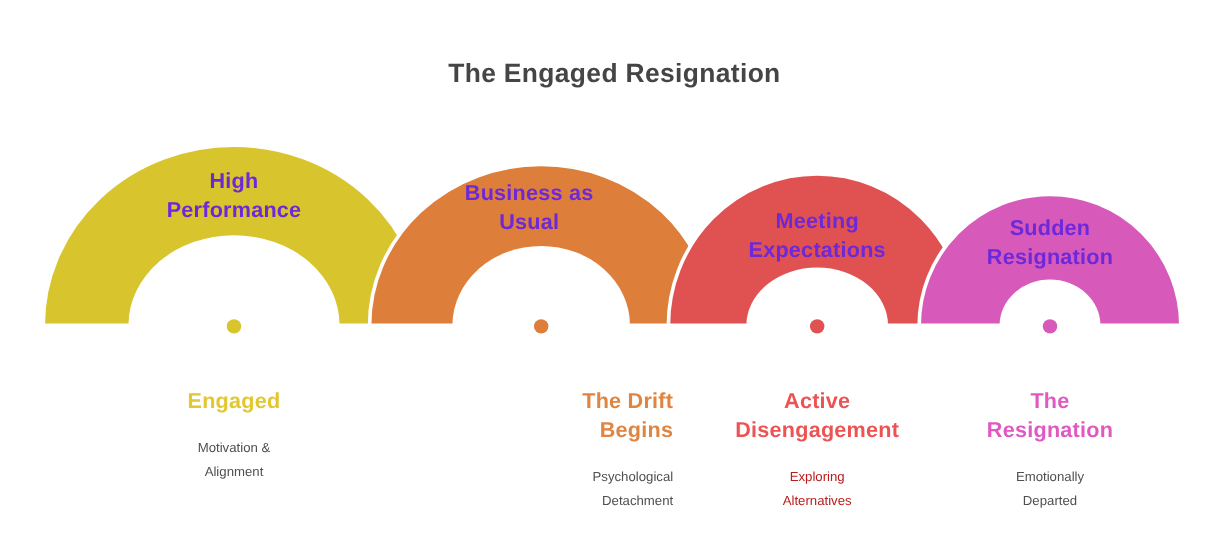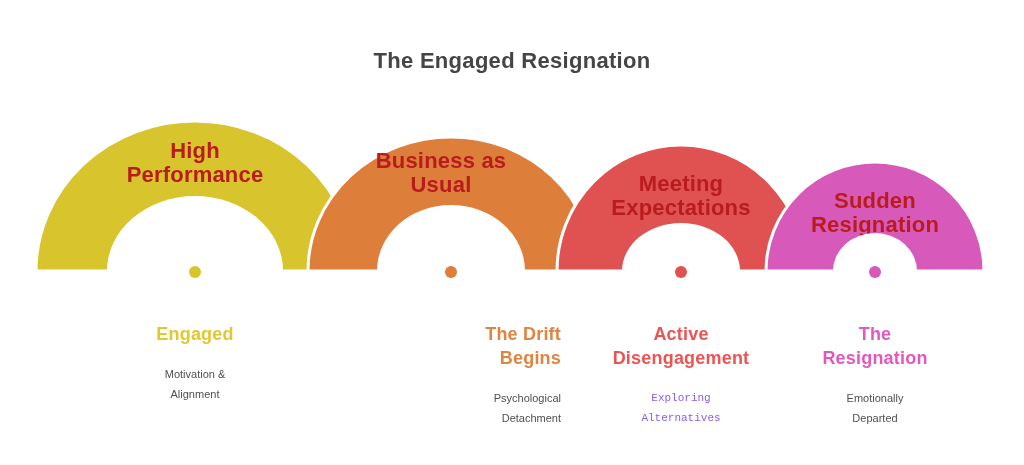--- a/index.html
+++ b/index.html
@@ -8,27 +8,27 @@
     font-family:"Liberation Sans", sans-serif; overflow:hidden;
   }
   .page-title {
     position:absolute; top:48px; left:0; width:100%;
     text-align:center; font-size:22px; font-weight:bold;
     color:#454545; letter-spacing:0.3px; margin:0;
   }
   svg.layer { position:absolute; left:0; top:0; }
   .arc-label {
     position:absolute; width:240px; text-align:center;
-    color:#b91c1c; font-weight:bold; font-size:22px; line-height:24px;
+    color:#6d28d9; font-weight:bold; font-size:18px; line-height:24px;
     white-space:pre-line; letter-spacing:0.2px;
   }
   .arc-label.s0 { left:75px;  top:139px; }
   .arc-label.s1 { left:321px; top:149px; }
   .arc-label.s2 { left:561px; top:172px; }
-  .arc-label.s3 { left:755px; top:189px; }
+  .arc-label.s3 { left:755px; top:178px; }
   .stage-col {
     position:absolute; top:322px; width:220px; text-align:center;
   }
   .stage-col.s0 { left:85px; }
   .stage-col.s1 { left:341px;text-align:right; }
   .stage-col.s2 { left:571px; }
   .stage-col.s3 { left:765px; }
   .stage-title {
     font-size:18px; line-height:24px; font-weight:bold;
     white-space:pre-line; letter-spacing:0.2px;
@@ -79,21 +79,21 @@
   </div>
   <div class="stage-col s1">
     <div class="stage-title" style="color: rgb(224, 132, 65);">The Drift
 Begins</div>
     <div class="stage-subtitle" style="color: rgb(79, 79, 79);">Psychological
 Detachment</div>
   </div>
   <div class="stage-col s2">
     <div class="stage-title" style="color: rgb(236, 84, 84);">Active
 Disengagement</div>
-    <div class="stage-subtitle" style="color: #8b5cf6; font-family: Liberation Mono, monospace;">Exploring
+    <div class="stage-subtitle" style="color: #b91c1c;">Exploring
 Alternatives</div>
   </div>
   <div class="stage-col s3">
     <div class="stage-title" style="color: rgb(224, 88, 192);">The
 Resignation</div>
     <div class="stage-subtitle" style="color: rgb(79, 79, 79);">Emotionally
 Departed</div>
   </div>
 
 </div>

